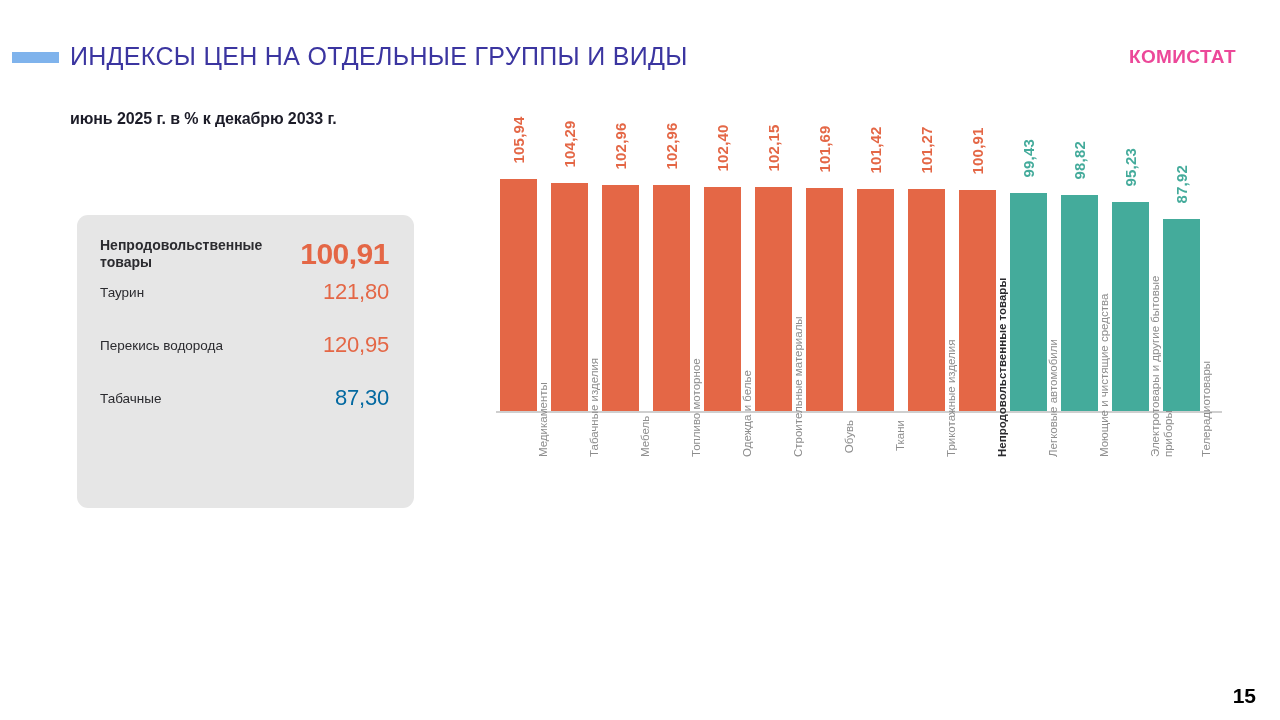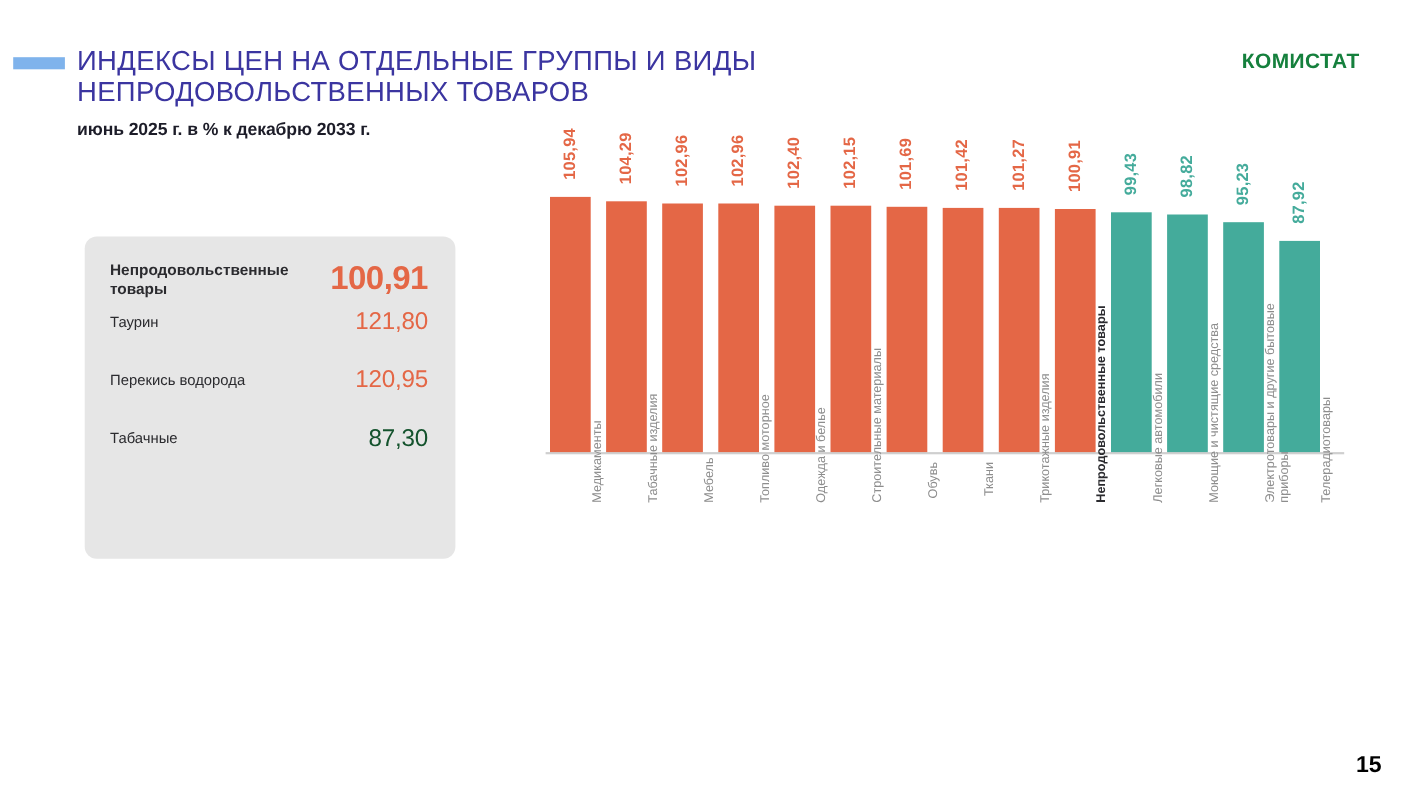--- a/index.html
+++ b/index.html
@@ -45,21 +45,21 @@
     color: #1c1c28;
     font-weight: bold;
     font-size: 16px;
     letter-spacing: -0.1px;
     white-space: nowrap;
   }
   #brand-logo {
     position: absolute;
     right: 44px;
     top: 46px;
-    color: #15803d;
+    color: #ec4899;
     font-weight: bold;
     font-size: 19px;
     letter-spacing: 0.4px;
     text-transform: uppercase;
   }
 
   
   #summary-card {
     position: absolute;
     left: 77px;
@@ -94,21 +94,21 @@
     font-size: 14px;
     line-height: 17px;
     max-width: 160px;
   }
   .summary-row.is-head .s-value {
     font-size: 30px;
     font-weight: bold;
     letter-spacing: -0.5px;
   }
   .v-up   { color: #E46746; }
-  .v-down { color: #14532d; }
+  .v-down { color: #0369a1; }
 
   
   #chart {
     position: absolute;
     left: 492px;
     top: 170px;
     width: 740px;
     height: 490px;
   }
   #plot-area {
@@ -182,21 +182,20 @@
     margin-left: 28px;
   }
 </style>
 </head>
 <body>
 
 <div id="header-accent-dash"></div>
 
 <div id="page-title">
   <span class="t-line">ИНДЕКСЫ ЦЕН НА ОТДЕЛЬНЫЕ ГРУППЫ И ВИДЫ</span>
-  <span class="t-line">НЕПРОДОВОЛЬСТВЕННЫХ ТОВАРОВ</span>
 </div>
 
 <div id="page-subtitle">июнь 2025 г. в % к декабрю 2033 г.</div>
 
 <div id="brand-logo">КОМИСТАТ</div>
 
 <div id="summary-card">
     <div class="summary-row is-head" style="margin-top: 0px;">
       <div class="s-label">Непродовольственные товары</div>
       <div class="s-value v-up">100,91</div>

